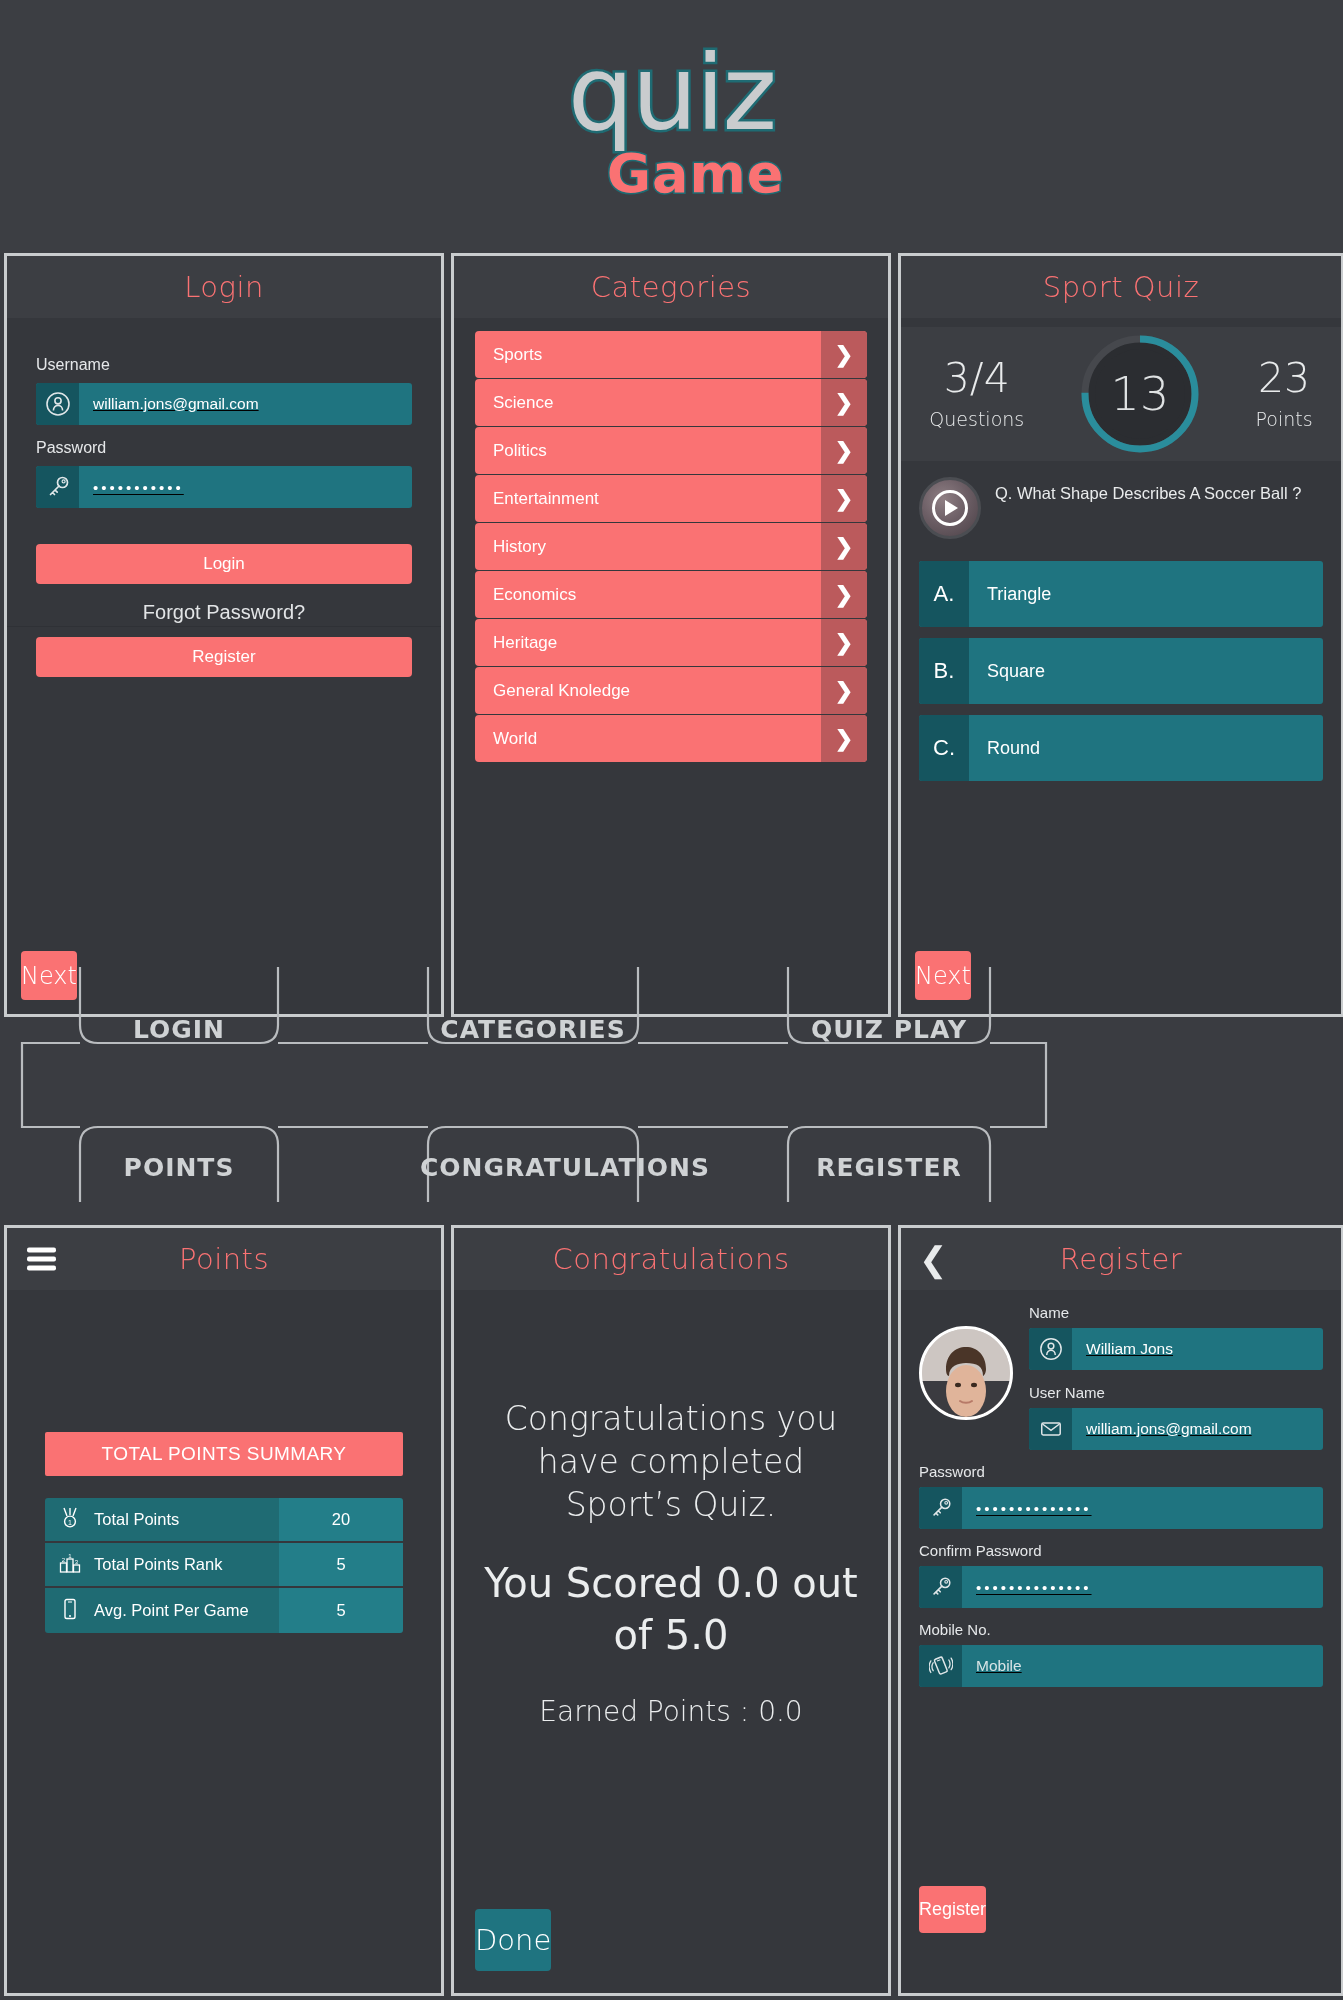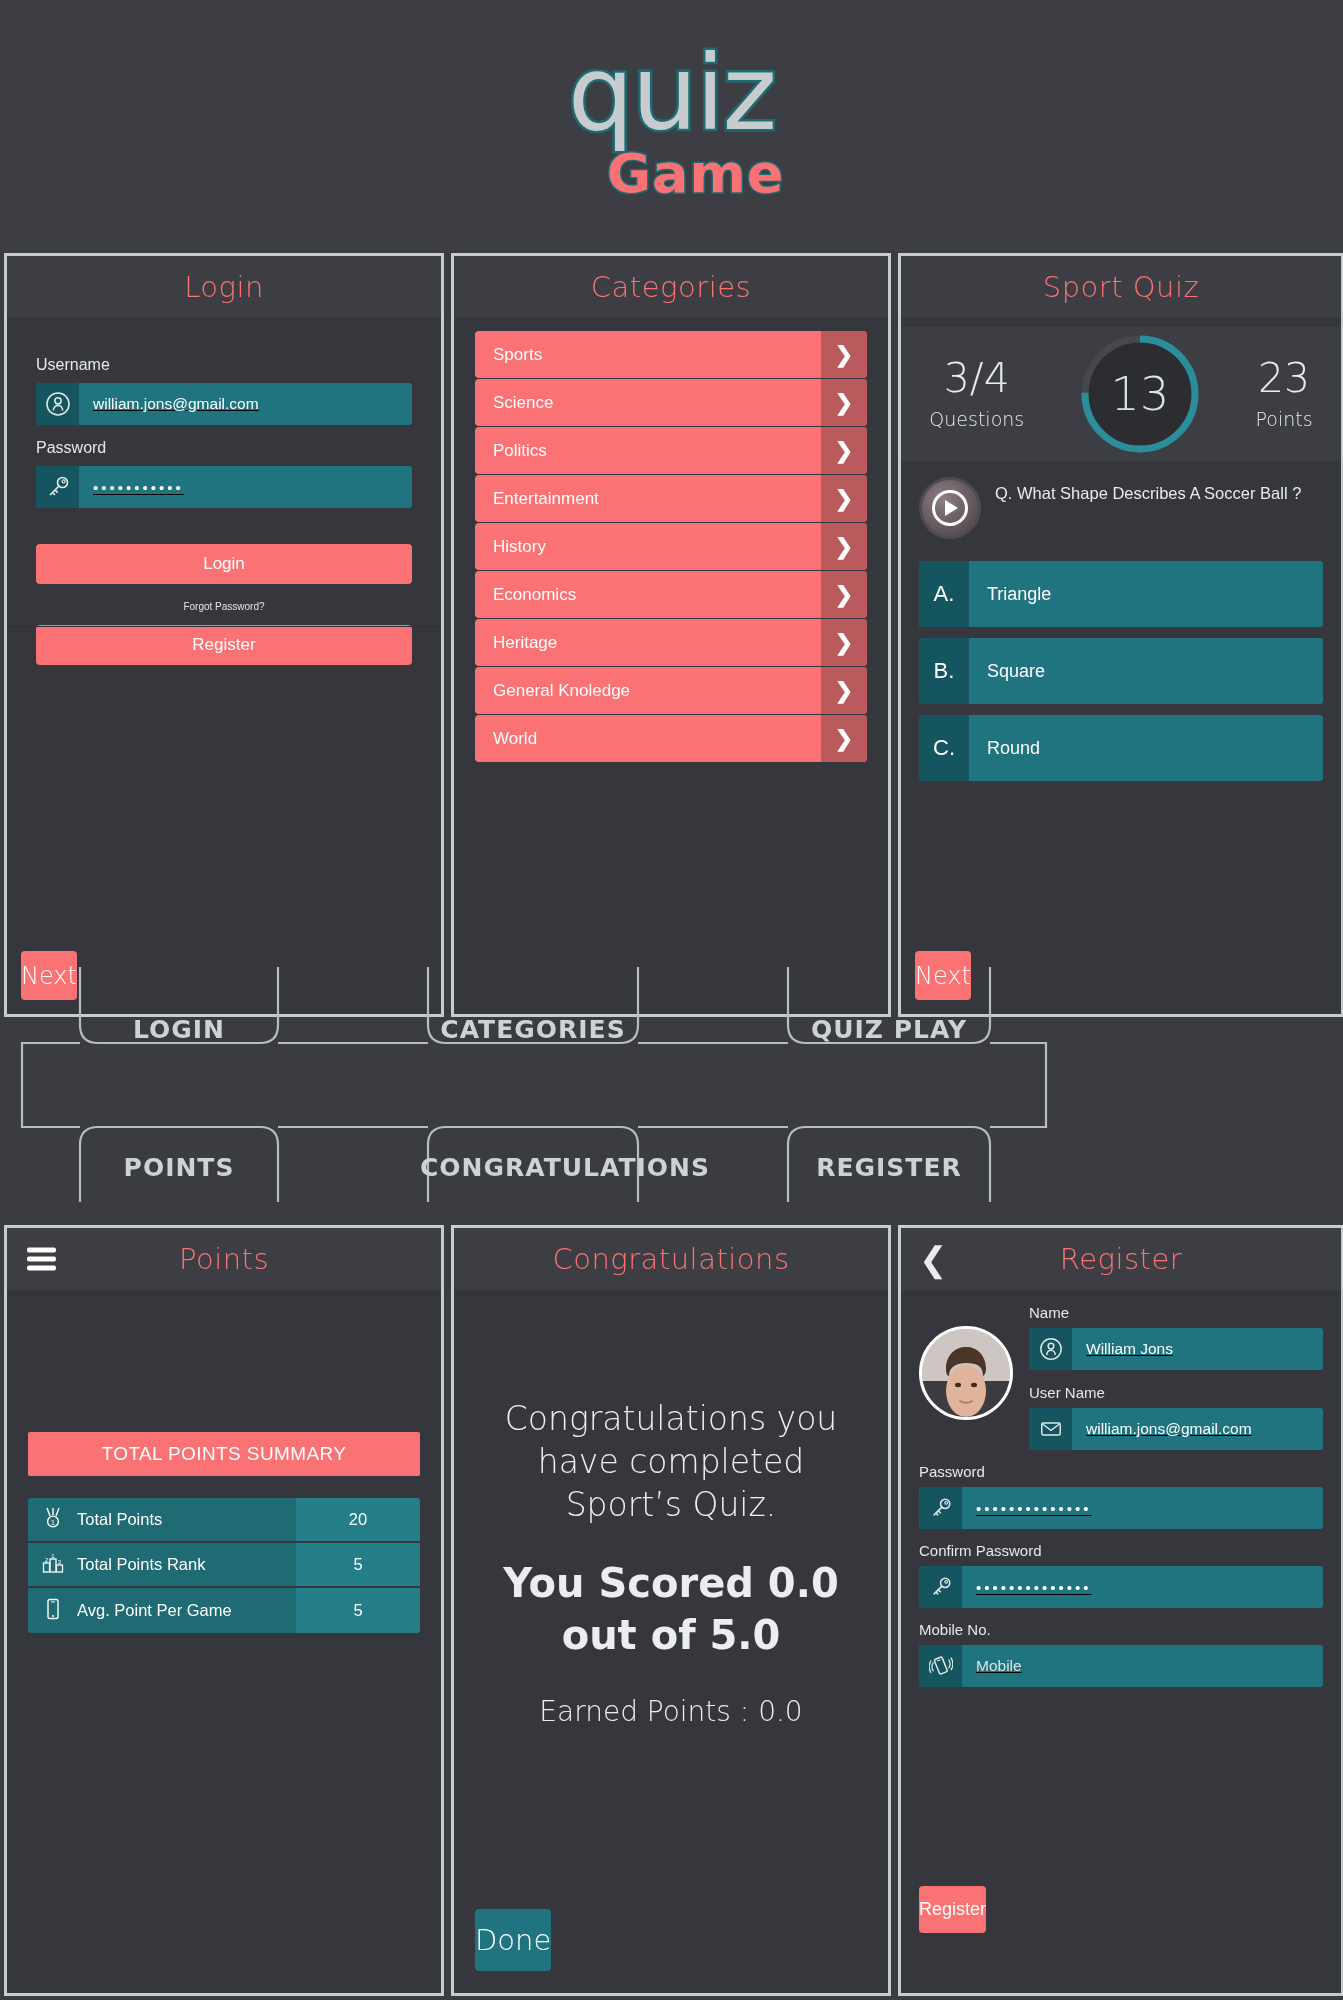--- a/index.html
+++ b/index.html
@@ -77,21 +77,21 @@
     padding-left: 14px; color: #ffffff; font-size: 15.5px;
   }
   .inp-val.ph { color: #d9e4e6; }
   .dots { letter-spacing: 3px; font-size: 15px; }
   .btn-red {
     background: #fa7273; color: #fff; border-radius: 4px;
     display: flex; align-items: center; justify-content: center;
     font-size: 17px; height: 40px; border: none; cursor: pointer;
     font-family: "Liberation Sans", sans-serif;
   }
-  .forgot { text-align: center; color: #e3e5e7; font-size: 10px; margin: 17px 0 13px 0; }
+  .forgot { text-align: center; color: #e3e5e7; font-size: 20px; margin: 17px 0 13px 0; }
   .login-next-wrap { position: absolute; left: 14px; right: 14px; bottom: 14px; }
   .btn-next {
     background: #fa7273; color: #fff; border-radius: 4px; height: 49px;
     display: flex; align-items: center; justify-content: center;
     font-size: 24px; font-weight: 300; border: none; cursor: pointer;
     font-family: "DejaVu Sans", sans-serif;
   }
   .login-sep { position:absolute; left:0; right:0; top:308px; height:1px; background:#2f3136; }
 
   
@@ -162,21 +162,21 @@
   .flow-label {
     position: absolute; text-align: center;
     color: #cfd2d4; font-family: "DejaVu Sans", sans-serif;
     font-size: 25px; font-weight: bold; letter-spacing: 1px;
   }
 
   
   .pts-head { justify-content: center; }
   .hamburger { position: absolute; left: 20px; top: 50%; transform: translateY(-50%); cursor: pointer; }
   .hamburger span { display: block; width: 29px; height: 5px; background: #fff; border-radius: 2px; margin: 4px 0; }
-  .pts-body { padding: 0 21px; position: relative; }
+  .pts-body { padding: 0 38px; position: relative; }
   .pts-summary {
     margin-top: 142px; background: #fa7273; color: #fff; height: 44px;
     display: flex; align-items: center; justify-content: center;
     font-size: 19px; letter-spacing: .4px; border-radius: 2px;
   }
   .pts-table { margin-top: 22px; border-radius: 3px; overflow: hidden; }
   .pts-row { display: flex; height: 45px; border-bottom: 2px solid #35373c; }
   .pts-row:last-child { border-bottom: none; }
   .pts-left {
     flex: 1 1 auto; background: #1f6b73; display: flex; align-items: center;
@@ -185,21 +185,21 @@
   .pts-right {
     width: 124px; flex: 0 0 124px; background: #237e89;
     display: flex; align-items: center; justify-content: center;
     color: #fff; font-size: 16.5px;
   }
 
   
   .cg-body { display: flex; flex-direction: column; align-items: center; padding: 0 24px; }
   .cg-spacer { height: 108px; }
   .cg-line1 { color: #ebedee; font-size: 33px; font-weight: 300; text-align: center; line-height: 1.3; font-family:"DejaVu Sans", sans-serif; }
-  .cg-line2 { color: #ebedee; font-size: 40px; font-weight: 700; text-align: center; line-height: 1.3; margin-top: 30px; font-family:"DejaVu Sans", sans-serif; }
+  .cg-line2 { color: #ebedee; font-size: 40px; font-weight: 400; text-align: center; line-height: 1.3; margin-top: 30px; font-family:"DejaVu Sans", sans-serif; }
   .cg-line3 { color: #ebedee; font-size: 28px; font-weight: 300; text-align: center; margin-top: 34px; font-family:"DejaVu Sans", sans-serif; }
   .cg-done-wrap { position: absolute; left: 21px; right: 21px; bottom: 22px; }
   .btn-done {
     background: #1f7480; color: #fff; border-radius: 4px; height: 62px;
     display: flex; align-items: center; justify-content: center;
     font-size: 29px; font-weight: 300; border: none; cursor: pointer;
     font-family: "DejaVu Sans", sans-serif;
   }
 
   

